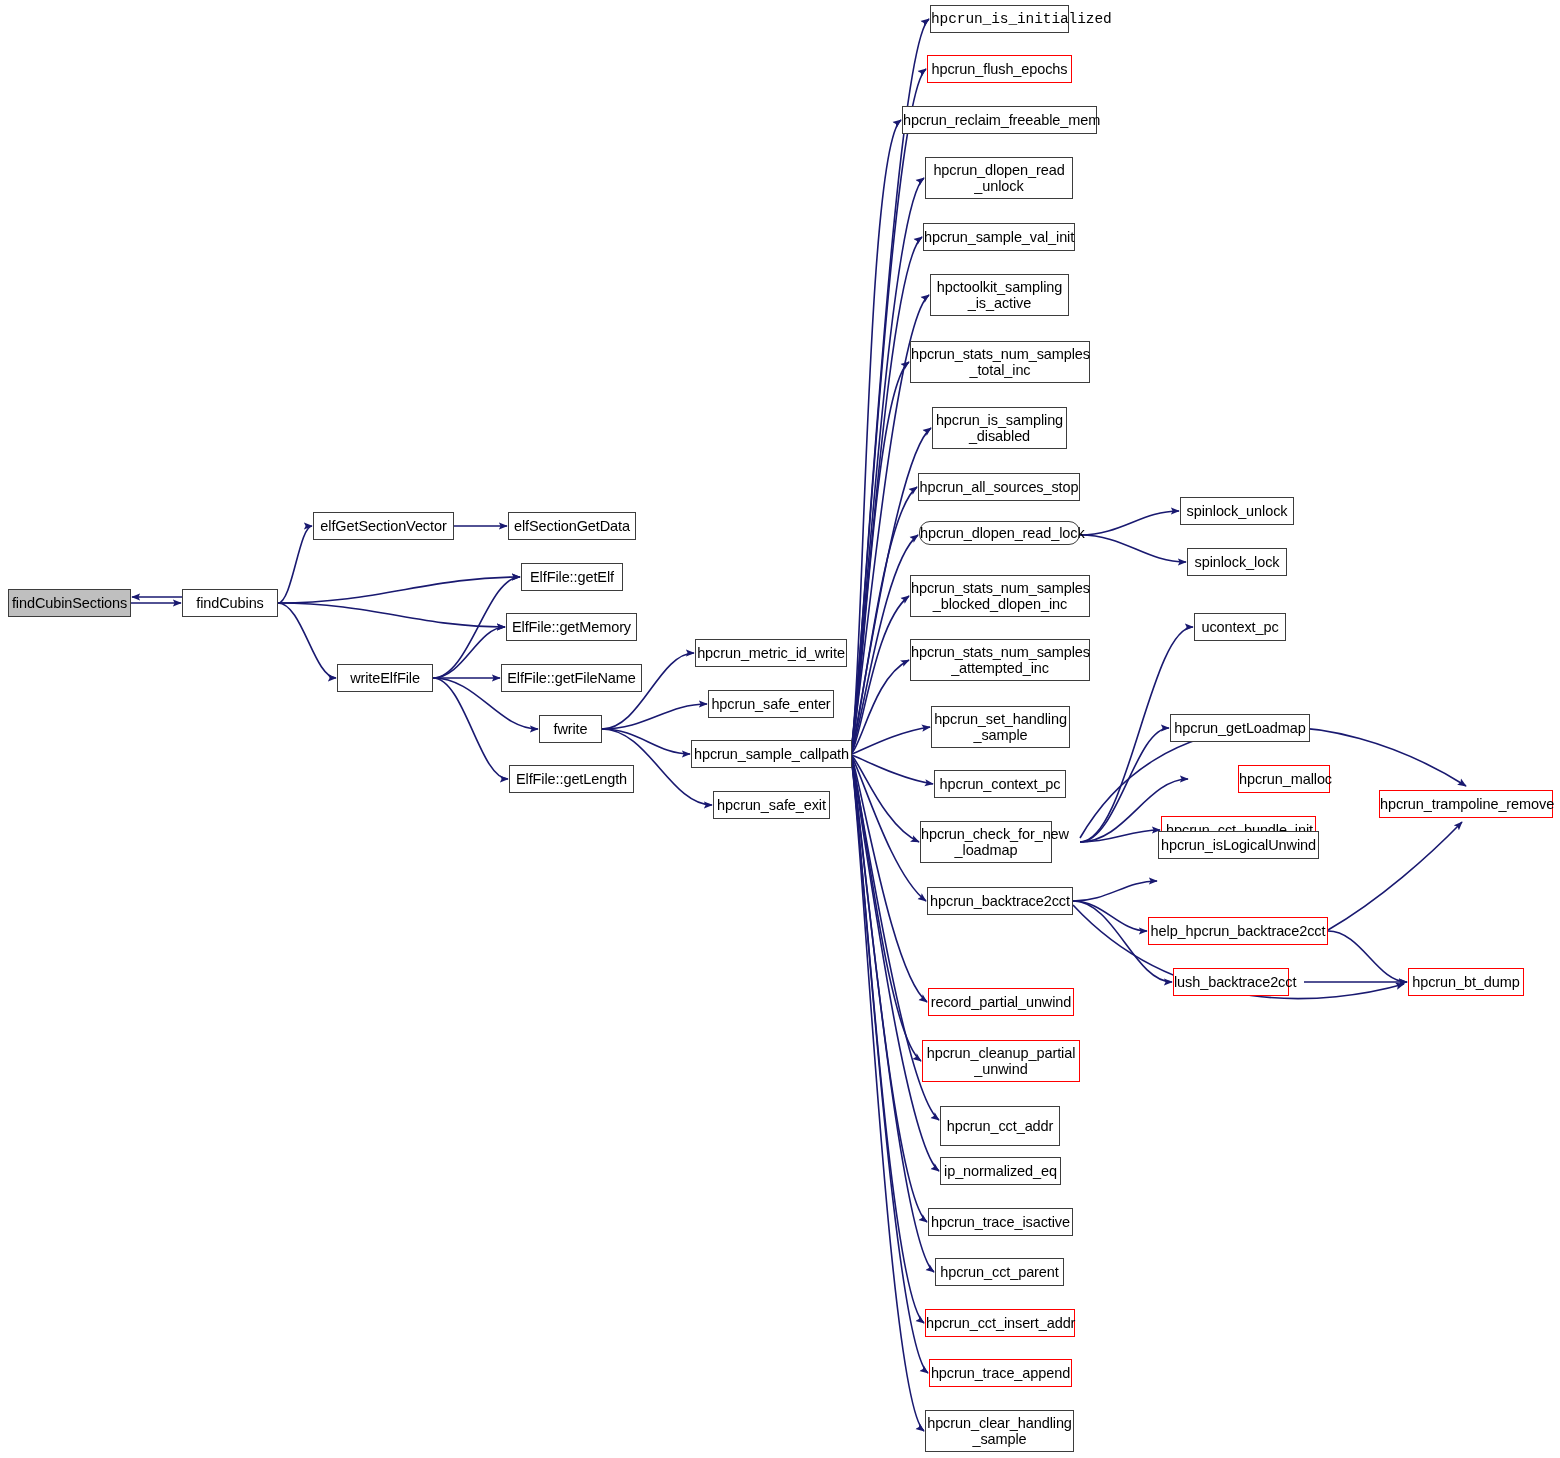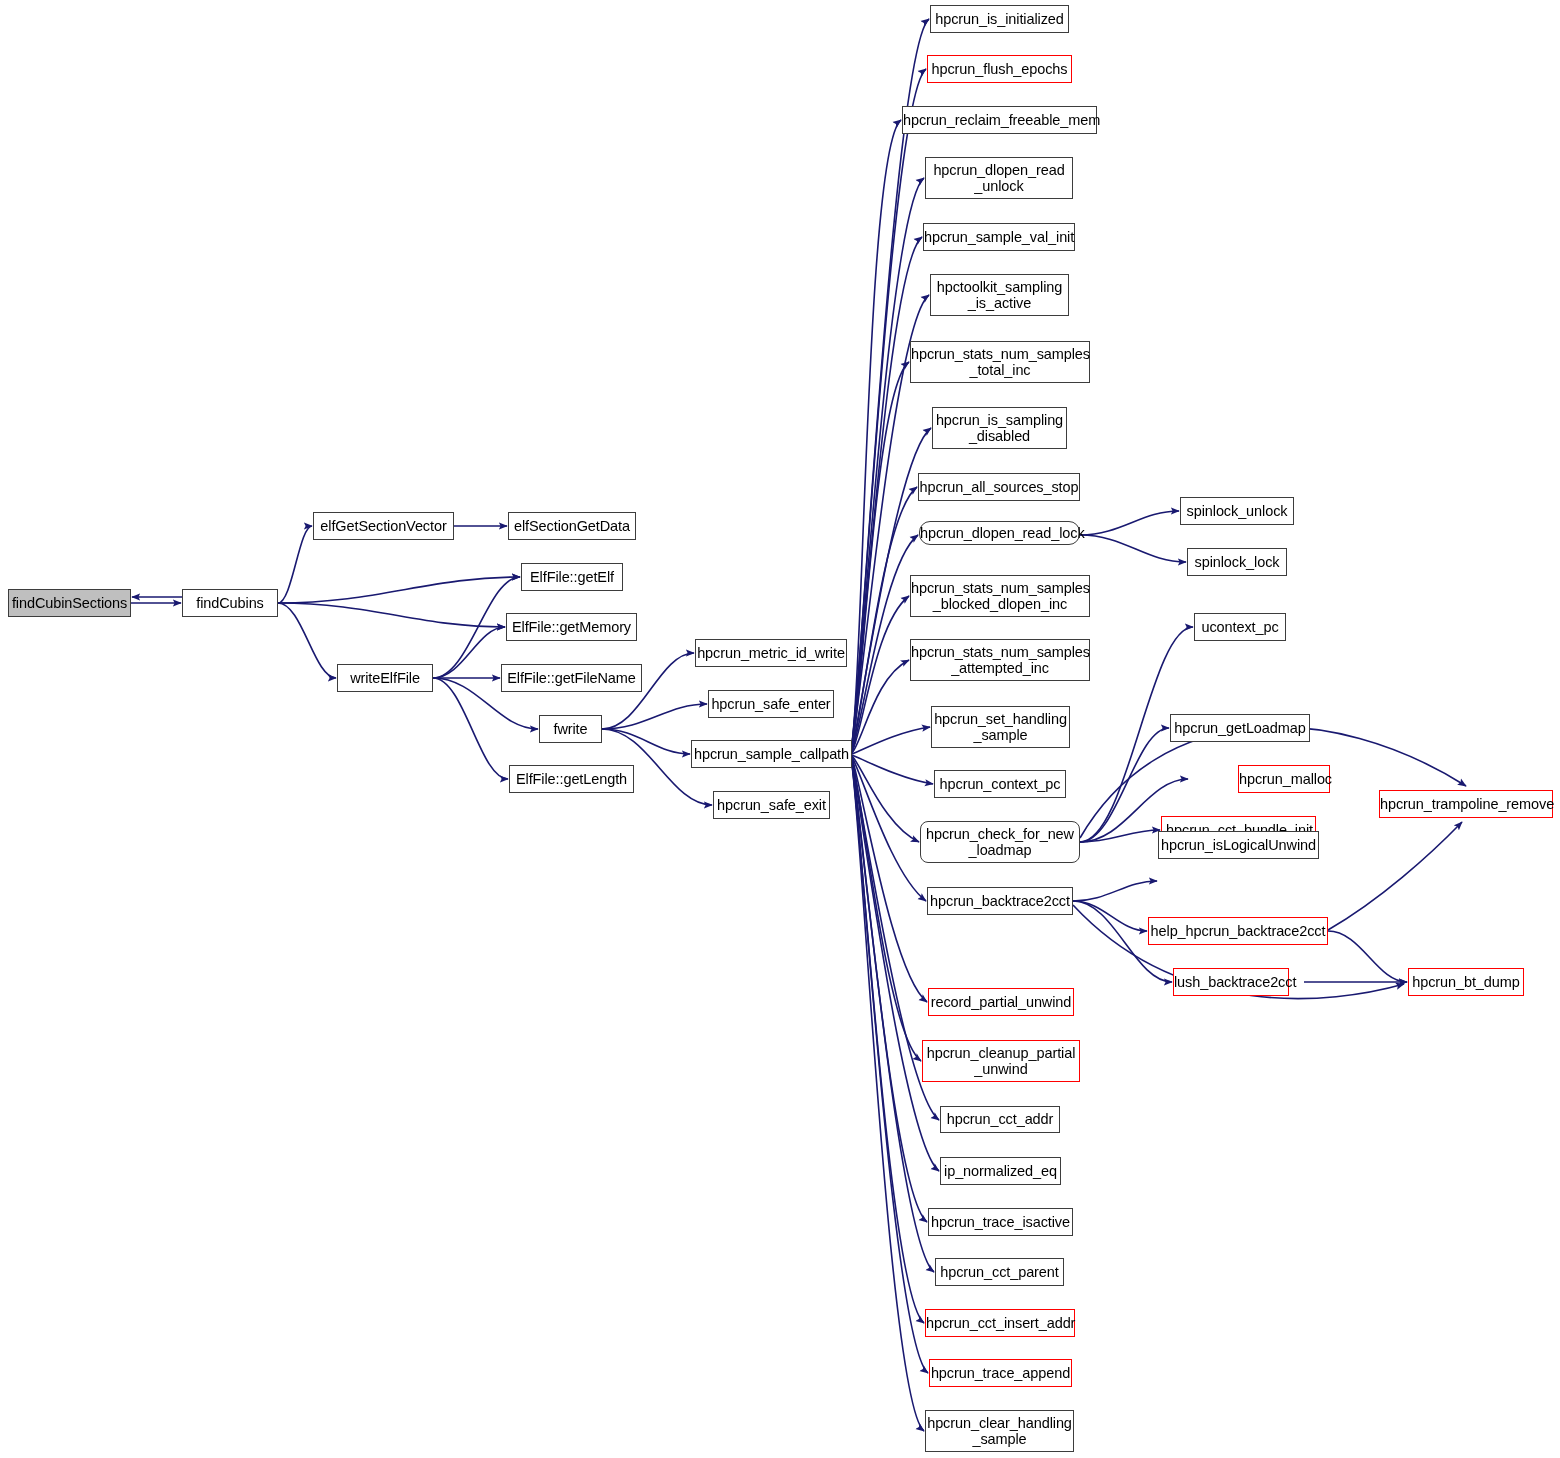--- a/index.html
+++ b/index.html
@@ -127,48 +127,48 @@
       <div class="node" style="left: 521px; top: 563px; width: 102px; height: 28px;"><span>ElfFile::getElf</span></div>
       <div class="node" style="left: 506px; top: 613px; width: 131px; height: 28px;"><span>ElfFile::getMemory</span></div>
       <div class="node" style="left: 501px; top: 664px; width: 141px; height: 28px;"><span>ElfFile::getFileName</span></div>
       <div class="node" style="left: 509px; top: 765px; width: 125px; height: 28px;"><span>ElfFile::getLength</span></div>
       <div class="node" style="left: 337px; top: 664px; width: 96px; height: 28px;"><span>writeElfFile</span></div>
       <div class="node" style="left: 539px; top: 715px; width: 63px; height: 28px;"><span>fwrite</span></div>
       <div class="node" style="left: 695px; top: 639px; width: 152px; height: 28px;"><span>hpcrun_metric_id_write</span></div>
       <div class="node" style="left: 708px; top: 690px; width: 126px; height: 28px; justify-content: center;"><span>hpcrun_safe_enter</span></div>
       <div class="node" style="left: 691px; top: 740px; width: 161px; height: 28px;"><span>hpcrun_sample_callpath</span></div>
       <div class="node" style="left: 713px; top: 791px; width: 117px; height: 28px;"><span>hpcrun_safe_exit</span></div>
-      <div class="node" style="left: 930px; top: 5px; width: 139px; height: 28px;"><span>hpcrun_is_initialized</span></div>
+      <div class="node" style="left: 930px; top: 5px; width: 139px; height: 28px; font-family: Liberation Mono, monospace;"><span>hpcrun_is_initialized</span></div>
       <div class="node red" style="left: 927px; top: 55px; width: 145px; height: 28px;"><span>hpcrun_flush_epochs</span></div>
       <div class="node" style="left: 902px; top: 106px; width: 195px; height: 28px;"><span>hpcrun_reclaim_freeable_mem</span></div>
       <div class="node" style="left: 925px; top: 157px; width: 148px; height: 42px;"><span>hpcrun_dlopen_read
 _unlock</span></div>
       <div class="node" style="left: 923px; top: 223px; width: 152px; height: 28px;"><span>hpcrun_sample_val_init</span></div>
       <div class="node" style="left: 930px; top: 274px; width: 139px; height: 42px;"><span>hpctoolkit_sampling
 _is_active</span></div>
       <div class="node" style="left: 910px; top: 341px; width: 180px; height: 42px;"><span>hpcrun_stats_num_samples
 _total_inc</span></div>
       <div class="node" style="left: 932px; top: 407px; width: 135px; height: 42px;"><span>hpcrun_is_sampling
 _disabled</span></div>
       <div class="node" style="left: 918px; top: 473px; width: 162px; height: 28px;"><span>hpcrun_all_sources_stop</span></div>
       <div class="node" style="left: 919px; top: 521px; width: 161px; height: 24px; border-radius: 11px;"><span>hpcrun_dlopen_read_lock</span></div>
       <div class="node" style="left: 910px; top: 575px; width: 180px; height: 42px;"><span>hpcrun_stats_num_samples
 _blocked_dlopen_inc</span></div>
       <div class="node" style="left: 910px; top: 639px; width: 180px; height: 42px;"><span>hpcrun_stats_num_samples
 _attempted_inc</span></div>
       <div class="node" style="left: 931px; top: 706px; width: 139px; height: 42px;"><span>hpcrun_set_handling
 _sample</span></div>
       <div class="node" style="left: 934px; top: 770px; width: 132px; height: 28px;"><span>hpcrun_context_pc</span></div>
-      <div class="node" style="left: 920px; top: 821px; width: 160px; height: 42px; border-radius: 8px;"><span>hpcrun_check_for_new
+      <div class="node" style="left: 920px; top: 821px; width: 132px; height: 42px;"><span>hpcrun_check_for_new
 _loadmap</span></div>
       <div class="node" style="left: 927px; top: 887px; width: 146px; height: 28px;"><span>hpcrun_backtrace2cct</span></div>
       <div class="node red" style="left: 928px; top: 988px; width: 146px; height: 28px;"><span>record_partial_unwind</span></div>
       <div class="node red" style="left: 922px; top: 1040px; width: 158px; height: 42px;"><span>hpcrun_cleanup_partial
 _unwind</span></div>
-      <div class="node" style="left: 940px; top: 1106px; width: 120px; height: 27px;"><span>hpcrun_cct_addr</span></div>
+      <div class="node" style="left: 940px; top: 1106px; width: 120px; height: 40px;"><span>hpcrun_cct_addr</span></div>
       <div class="node" style="left: 940px; top: 1157px; width: 121px; height: 28px;"><span>ip_normalized_eq</span></div>
       <div class="node" style="left: 928px; top: 1208px; width: 145px; height: 28px;"><span>hpcrun_trace_isactive</span></div>
       <div class="node" style="left: 935px; top: 1258px; width: 129px; height: 28px;"><span>hpcrun_cct_parent</span></div>
       <div class="node red" style="left: 925px; top: 1309px; width: 150px; height: 28px;"><span>hpcrun_cct_insert_addr</span></div>
       <div class="node red" style="left: 929px; top: 1359px; width: 143px; height: 28px;"><span>hpcrun_trace_append</span></div>
       <div class="node" style="left: 925px; top: 1410px; width: 149px; height: 42px;"><span>hpcrun_clear_handling
 _sample</span></div>
       <div class="node" style="left: 1180px; top: 497px; width: 114px; height: 28px;"><span>spinlock_unlock</span></div>
       <div class="node" style="left: 1187px; top: 548px; width: 100px; height: 28px;"><span>spinlock_lock</span></div>
       <div class="node" style="left: 1194px; top: 613px; width: 92px; height: 28px;"><span>ucontext_pc</span></div>

